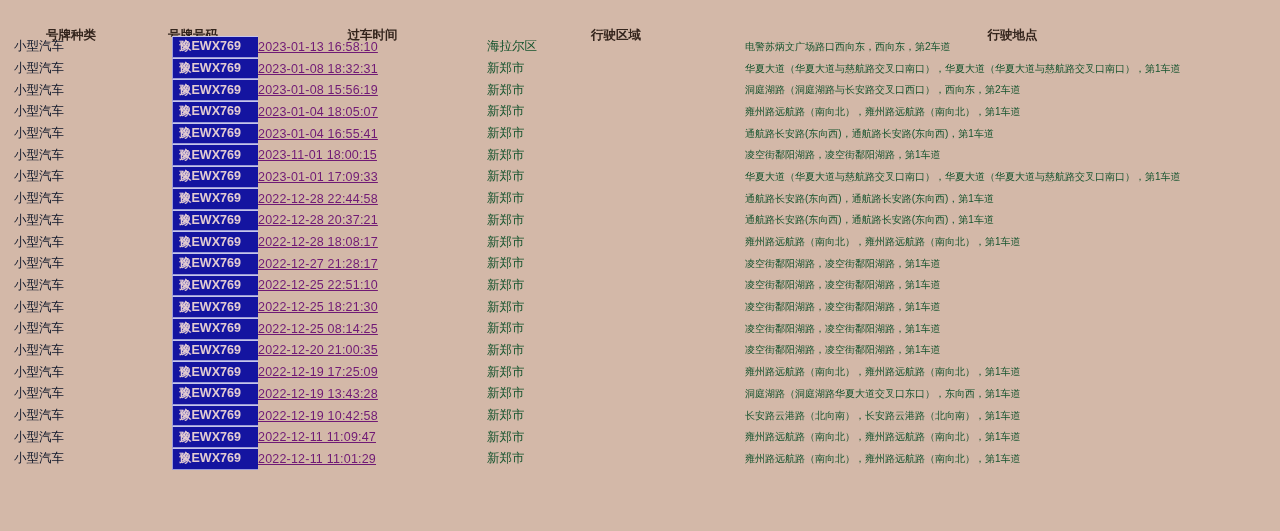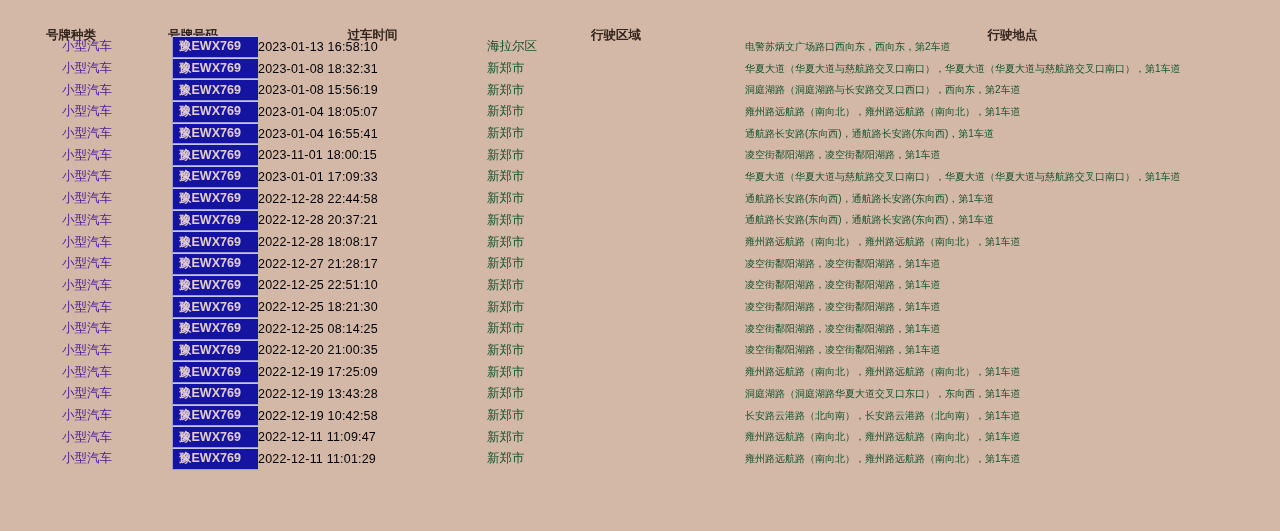--- a/index.html
+++ b/index.html
@@ -18,31 +18,31 @@
     grid-template-columns:114px 130px 229px 258px 1fr;
     align-items:center;
   }
   .header-row{height:26px;}
   .header-cell{
     text-align:center;
     font-size:12.5px;font-weight:bold;color:#33241c;margin-top:17px;
   }
   .data-row{height:21.7px;font-size:12.5px;}
   .cell{overflow:hidden;white-space:nowrap;}
-  .cell-type{color:#4c1d95;margin-left:48px;}
+  .cell-type{color:#0f172a;}
   .cell-plate{height:100%;padding-left:44px;}
   .plate-box{
     box-sizing:border-box;width:118px;height:100%;
     background:#1414a0;
     border:1px solid #9b9bd8;border-top-color:#c6c6ea;
     color:#e3ccd2;font-weight:bold;font-size:12.5px;
     display:flex;align-items:center;padding-left:6px;
     cursor:pointer;
   }
-  .cell-time{color:#000000;letter-spacing:.2px;}
+  .cell-time{color:#701a75;letter-spacing:.2px;text-decoration:underline;}
   .cell-area{color:#14532d;}
   .cell-loc{color:#14532d;font-size:10px;}
   .footer{
     margin-top:9px;font-size:12.5px;color:#4a3a30;
   }
   .footer .page-num{color:#8d7080;margin:0 4px;}
 </style>
 </head>
 <body>
 

